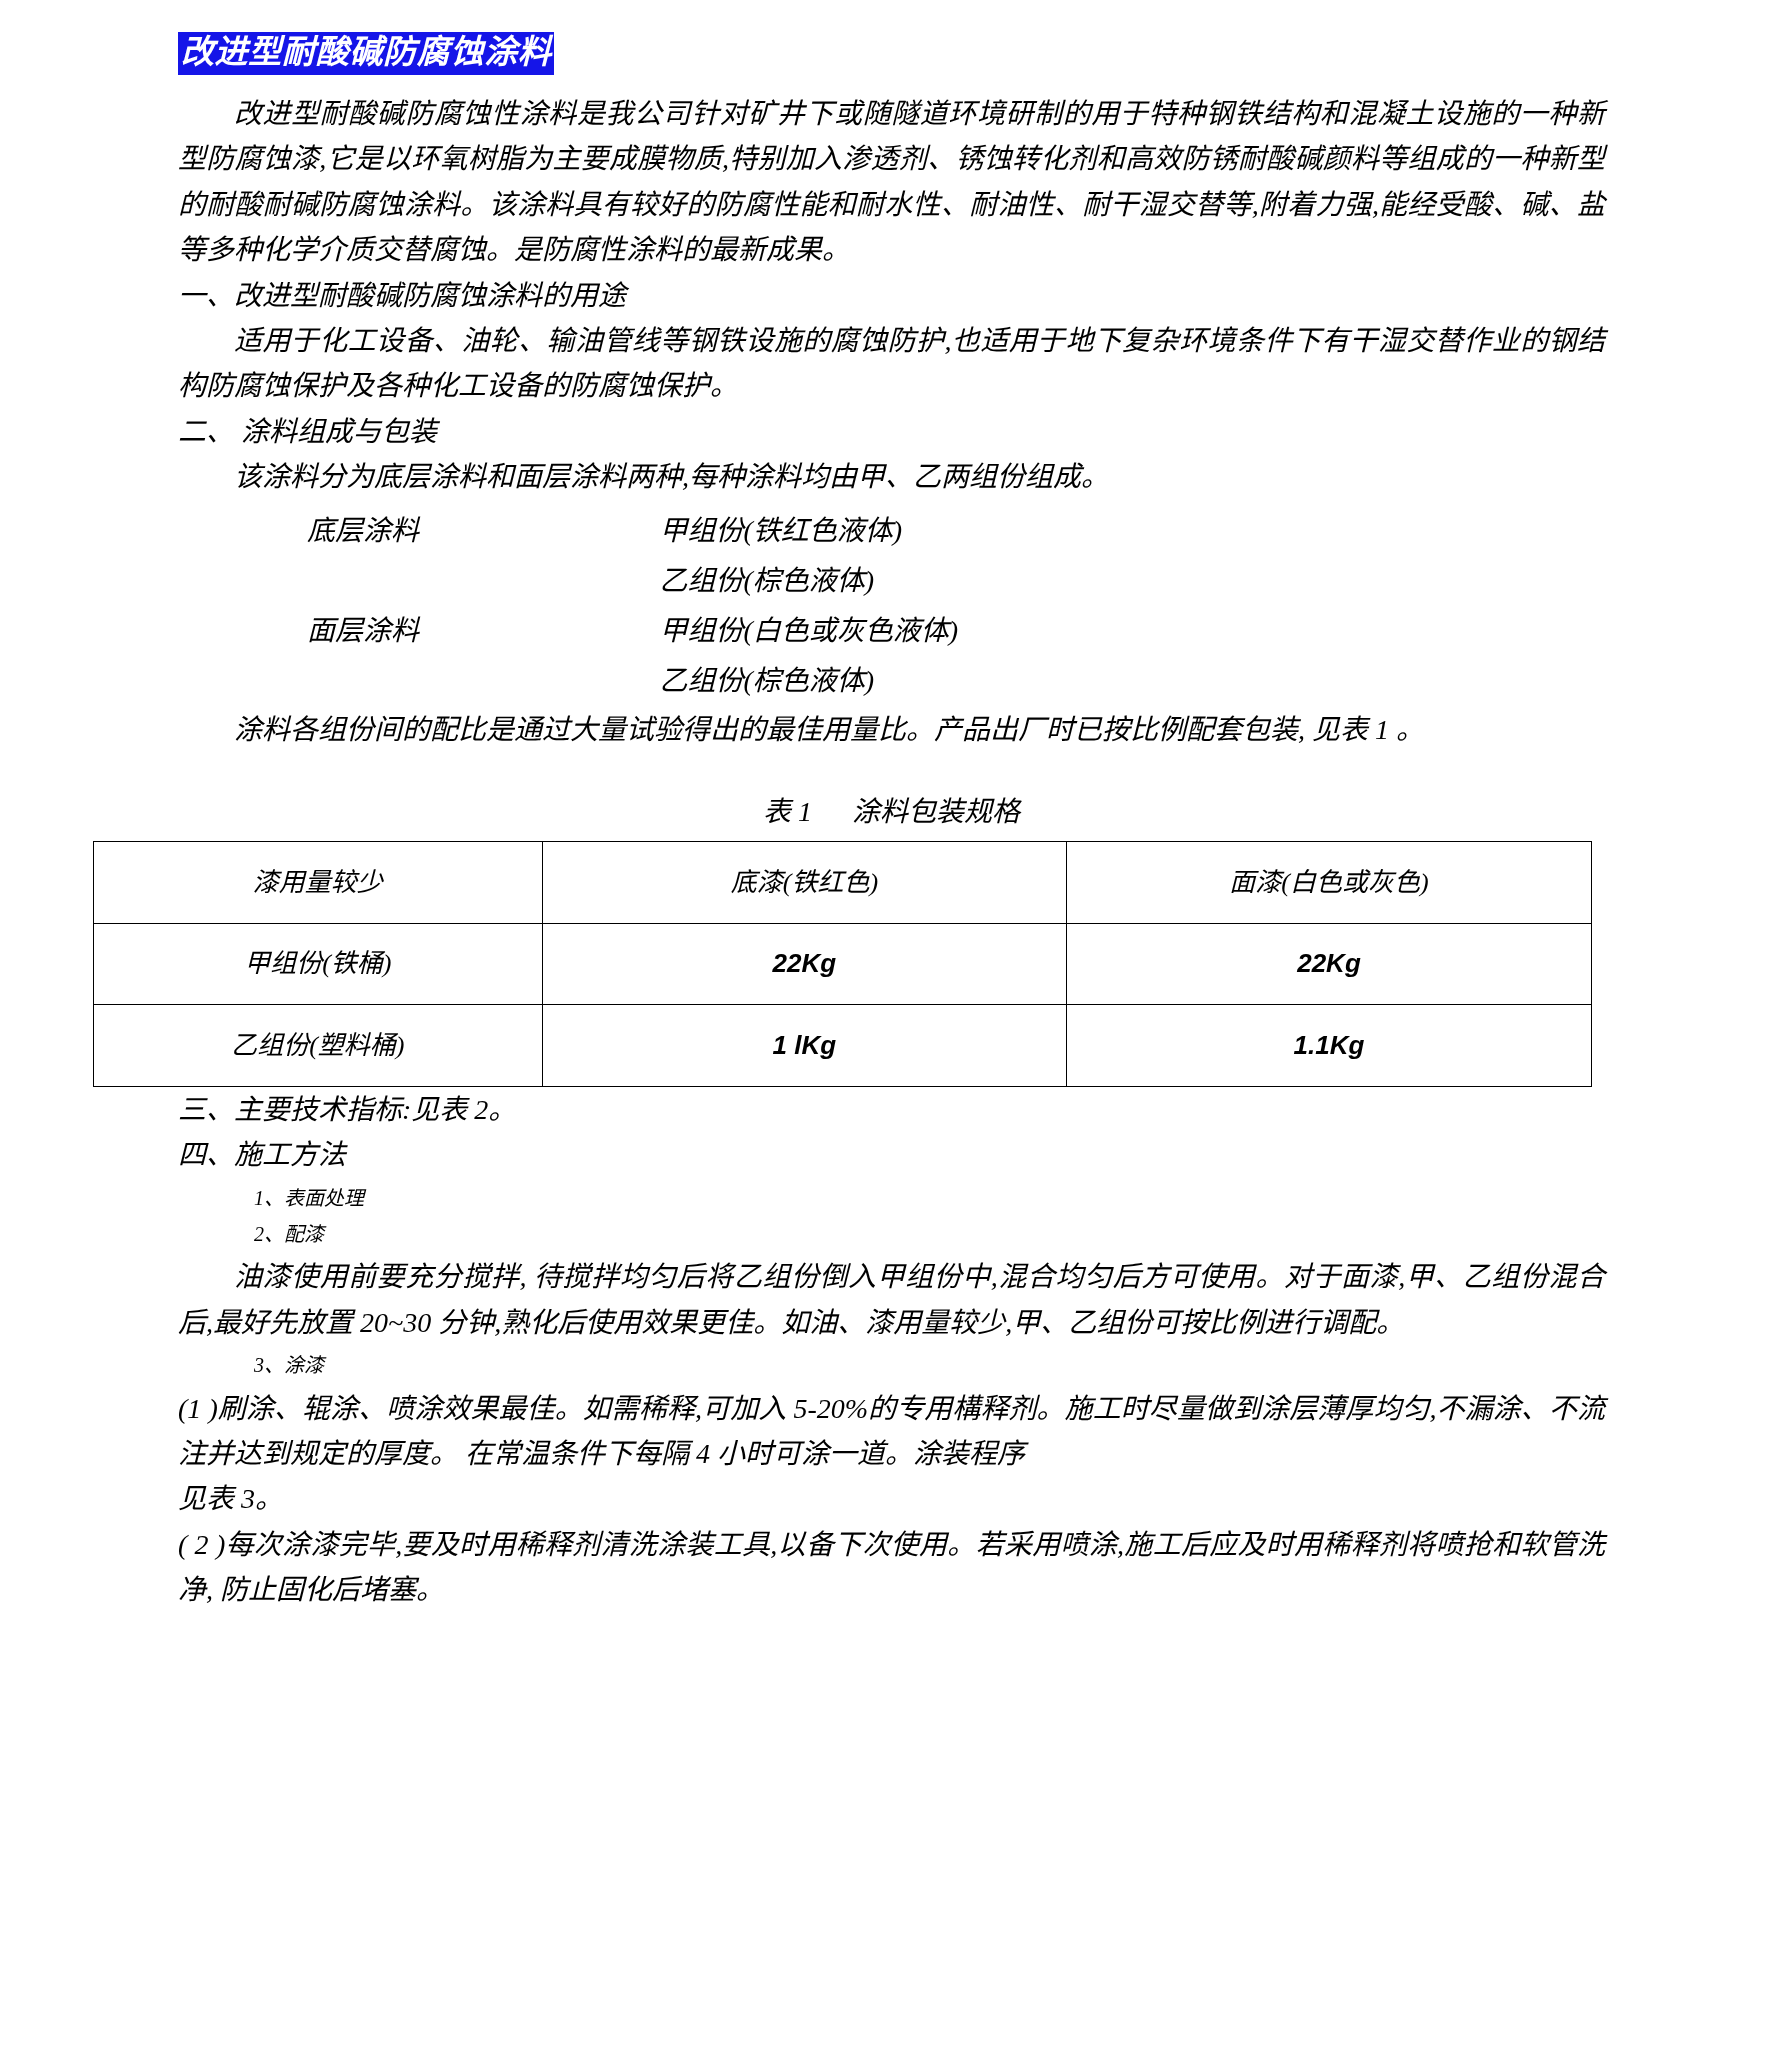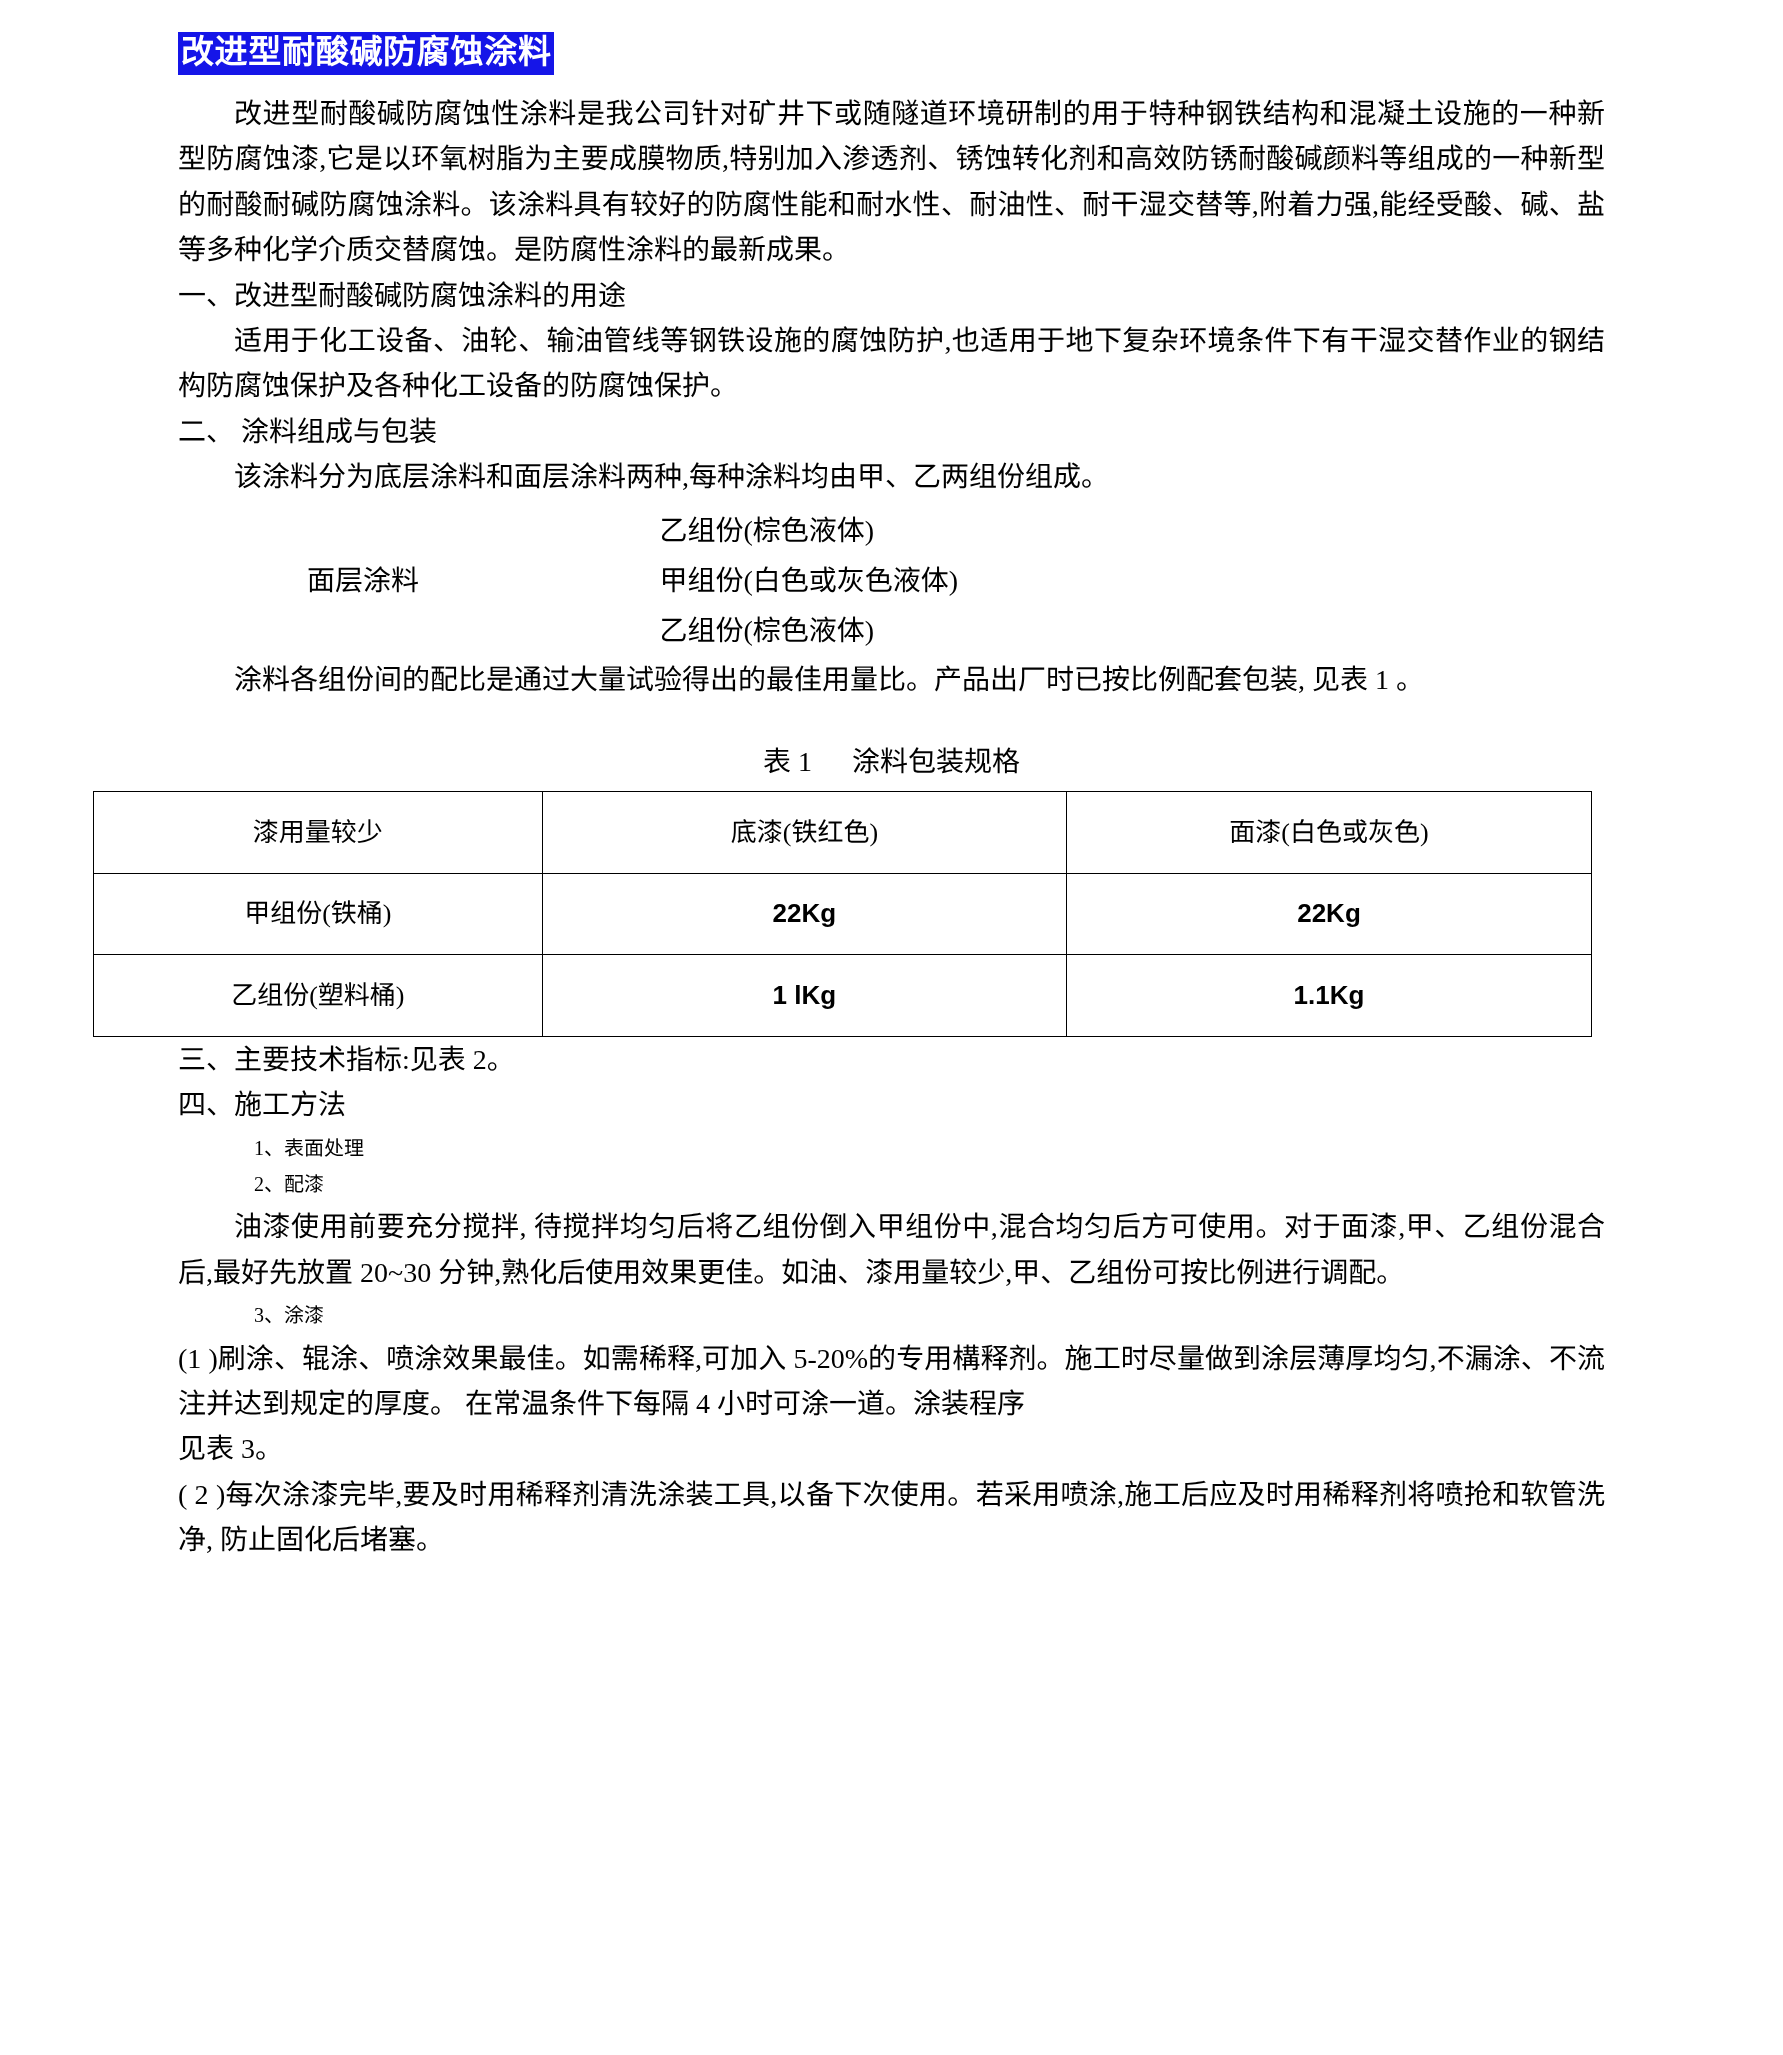--- a/index.html
+++ b/index.html
@@ -12,20 +12,21 @@
     color: #000000;
   }
   .page {
     position: relative;
     width: 1783px;
     height: 1660px;
     background: #ffffff;
     box-sizing: border-box;
     padding: 16px;
     overflow: hidden;
+    font-style: italic;
   }
   .content {
     position: absolute;
     left: 178px;
     top: 32px;
     width: 1427px;
   }
 
   
   .doc-title-row {
@@ -135,20 +136,24 @@
     <p class="para indent2">改进型耐酸碱防腐蚀性涂料是我公司针对矿井下或随隧道环境研制的用于特种钢铁结构和混凝土设施的一种新型防腐蚀漆,它是以环氧树脂为主要成膜物质,特别加入渗透剂、锈蚀转化剂和高效防锈耐酸碱颜料等组成的一种新型的耐酸耐碱防腐蚀涂料。该涂料具有较好的防腐性能和耐水性、耐油性、耐干湿交替等,附着力强,能经受酸、碱、盐等多种化学介质交替腐蚀。是防腐性涂料的最新成果。</p>
 
     <p class="section-head gap-lg">一、改进型耐酸碱防腐蚀涂料的用途</p>
     <p class="para indent2">适用于化工设备、油轮、输油管线等钢铁设施的腐蚀防护,也适用于地下复杂环境条件下有干湿交替作业的钢结构防腐蚀保护及各种化工设备的防腐蚀保护。</p>
 
     <p class="section-head gap-lg">二、 涂料组成与包装</p>
     <p class="para indent2">该涂料分为底层涂料和面层涂料两种,每种涂料均由甲、乙两组份组成。</p>
 
     <table class="comp-list">
       <tbody>
+          <tr>
+        <td class="comp-name">底层涂料</td>
+        <td class="comp-desc">甲组份(铁红色液体)</td>
+      </tr>
       <tr>
         <td class="comp-name"></td>
         <td class="comp-desc">乙组份(棕色液体)</td>
       </tr>
       <tr>
         <td class="comp-name">面层涂料</td>
         <td class="comp-desc">甲组份(白色或灰色液体)</td>
       </tr>
       <tr>
         <td class="comp-name"></td>

